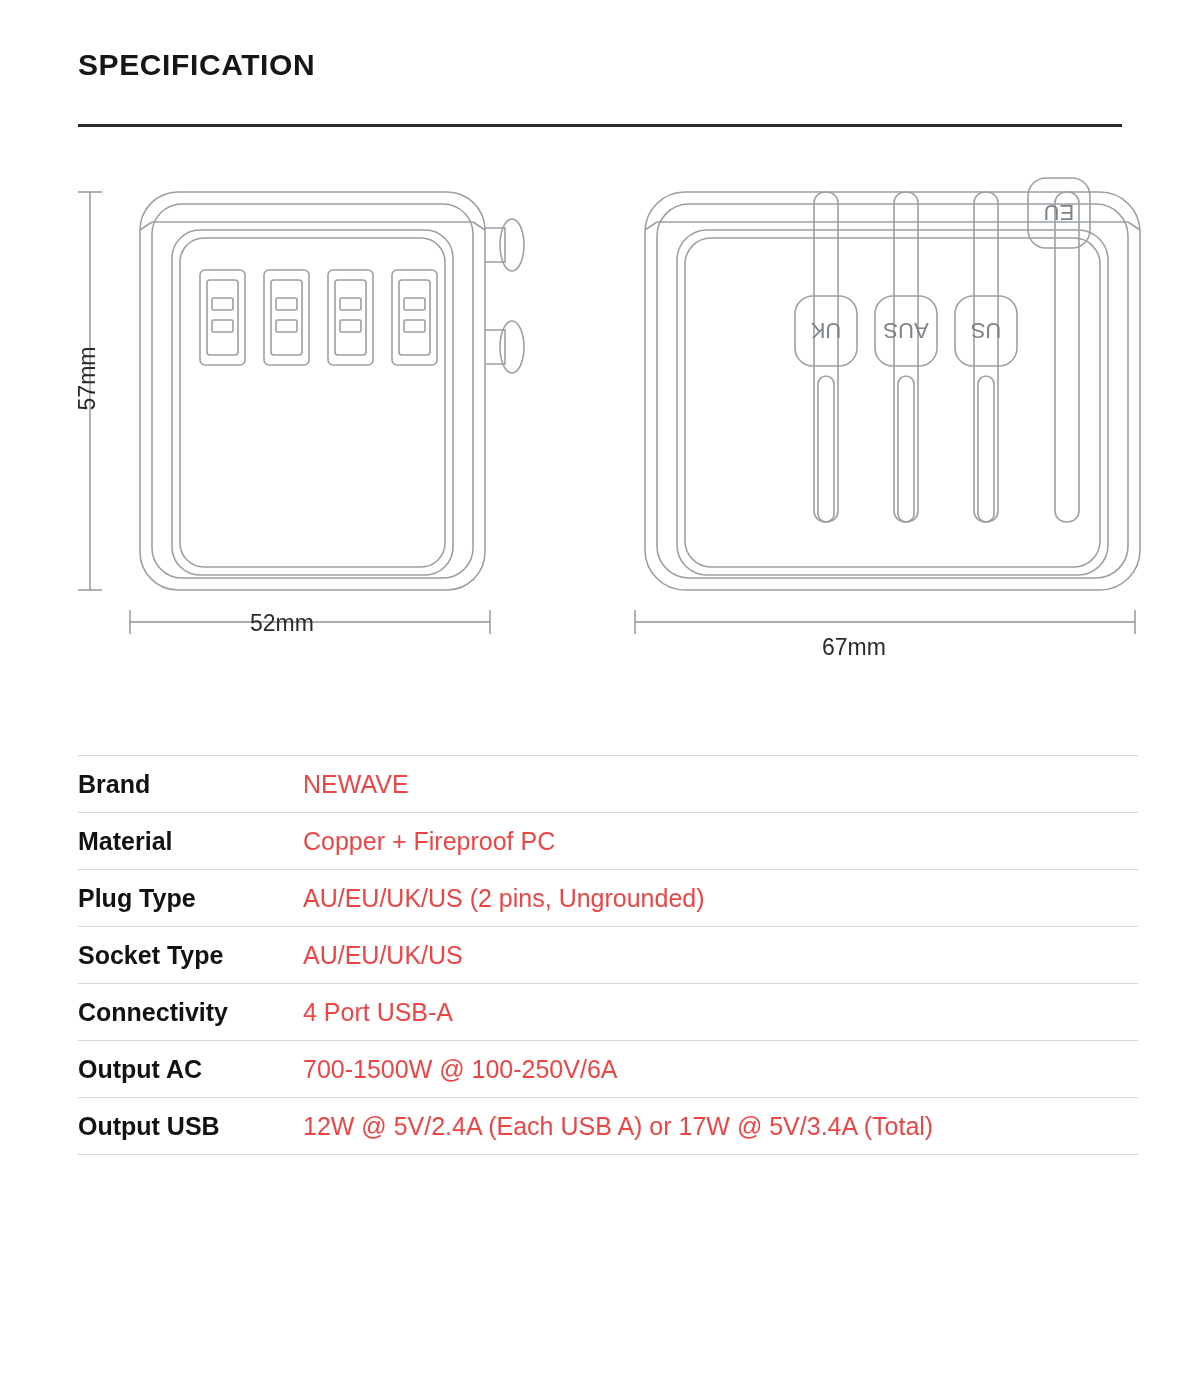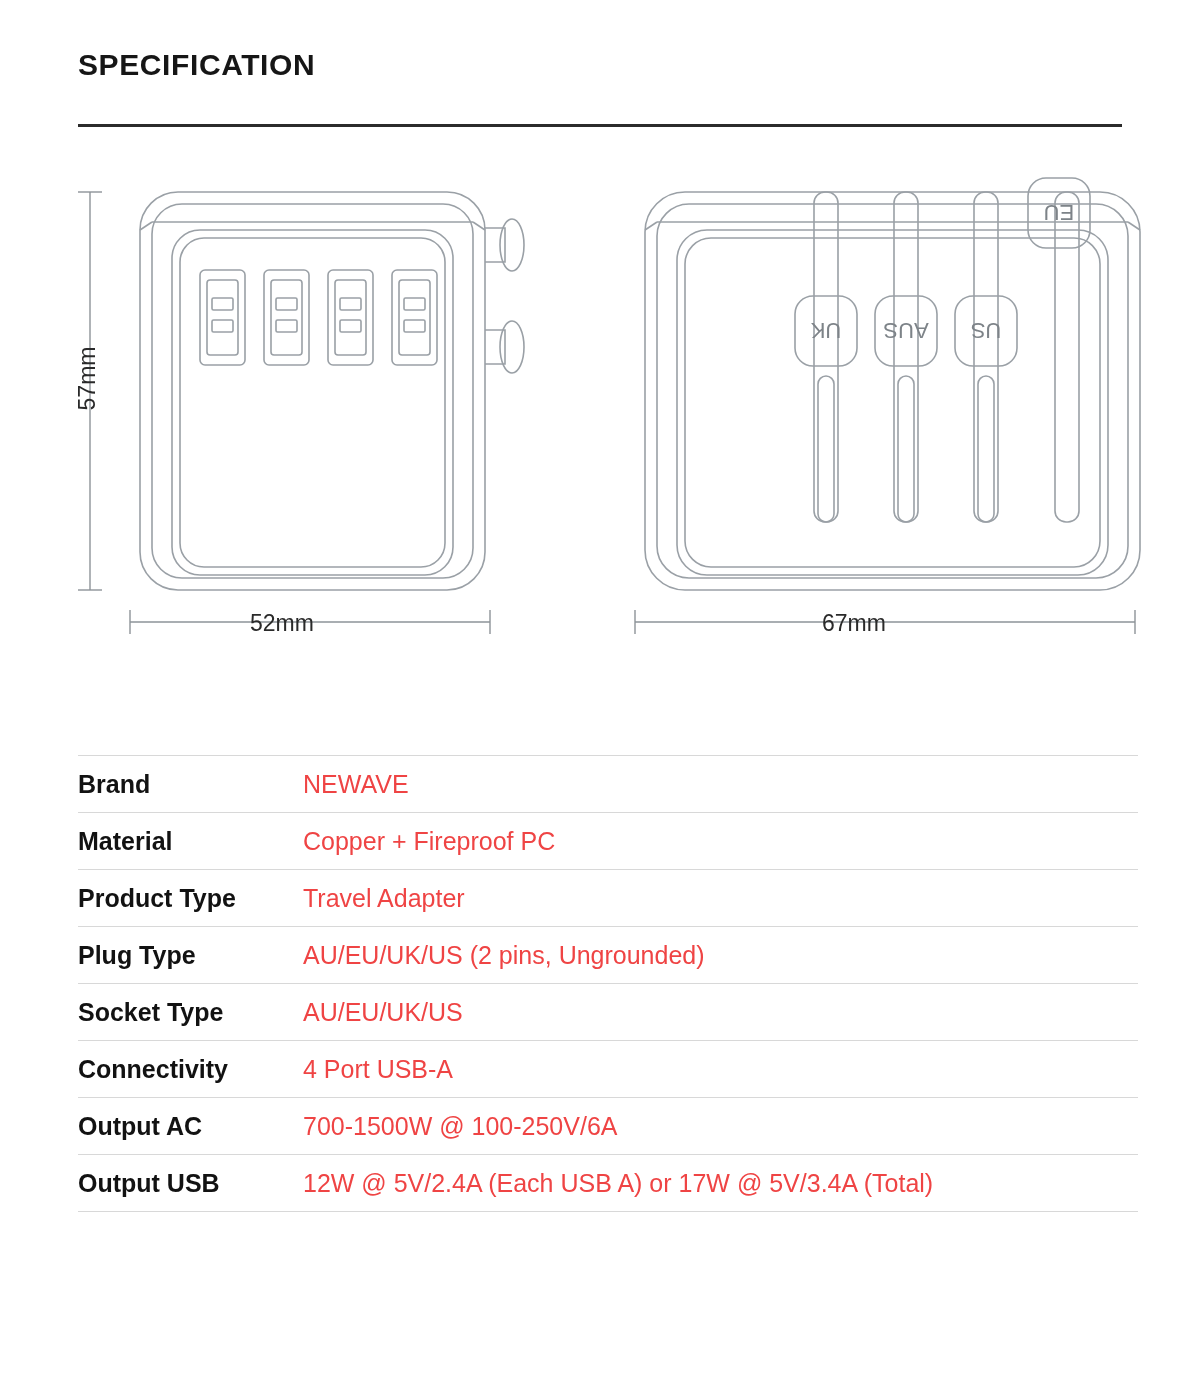--- a/index.html
+++ b/index.html
@@ -188,38 +188,34 @@
         <text x="846" y="169" transform="rotate(180 846 161)">AUS</text>
         <text x="926" y="169" transform="rotate(180 926 161)">US</text>
         <text x="999" y="51" transform="rotate(180 999 43)">EU</text>
       </g>
     </svg>
 
     <div class="dim-label dim-vert" style="left: -18px; top: 195px; width: 90px; text-align:center;">57mm</div>
 
     <div class="dim-label" style="left: 190px; top: 440px;">52mm</div>
 
-    <div class="dim-label" style="left: 762px; top: 440px;">67mm</div>
+    <div class="dim-label" style="left: 762px; top: 464px;">67mm</div>
   </div>
 
   <table class="spec-table">
     <tbody>
       <tr>
         <td class="spec-key">Brand</td>
         <td class="spec-val">NEWAVE</td>
       </tr>
       <tr>
         <td class="spec-key">Material</td>
         <td class="spec-val">Copper + Fireproof PC</td>
       </tr>
       <tr>
-        <td class="spec-key">Product Type</td>
-        <td class="spec-val">Travel Adapter</td>
-      </tr>
-      <tr>
         <td class="spec-key">Plug Type</td>
         <td class="spec-val">AU/EU/UK/US (2 pins, Ungrounded)</td>
       </tr>
       <tr>
         <td class="spec-key">Socket Type</td>
         <td class="spec-val">AU/EU/UK/US</td>
       </tr>
       <tr>
         <td class="spec-key">Connectivity</td>
         <td class="spec-val">4 Port USB-A</td>

